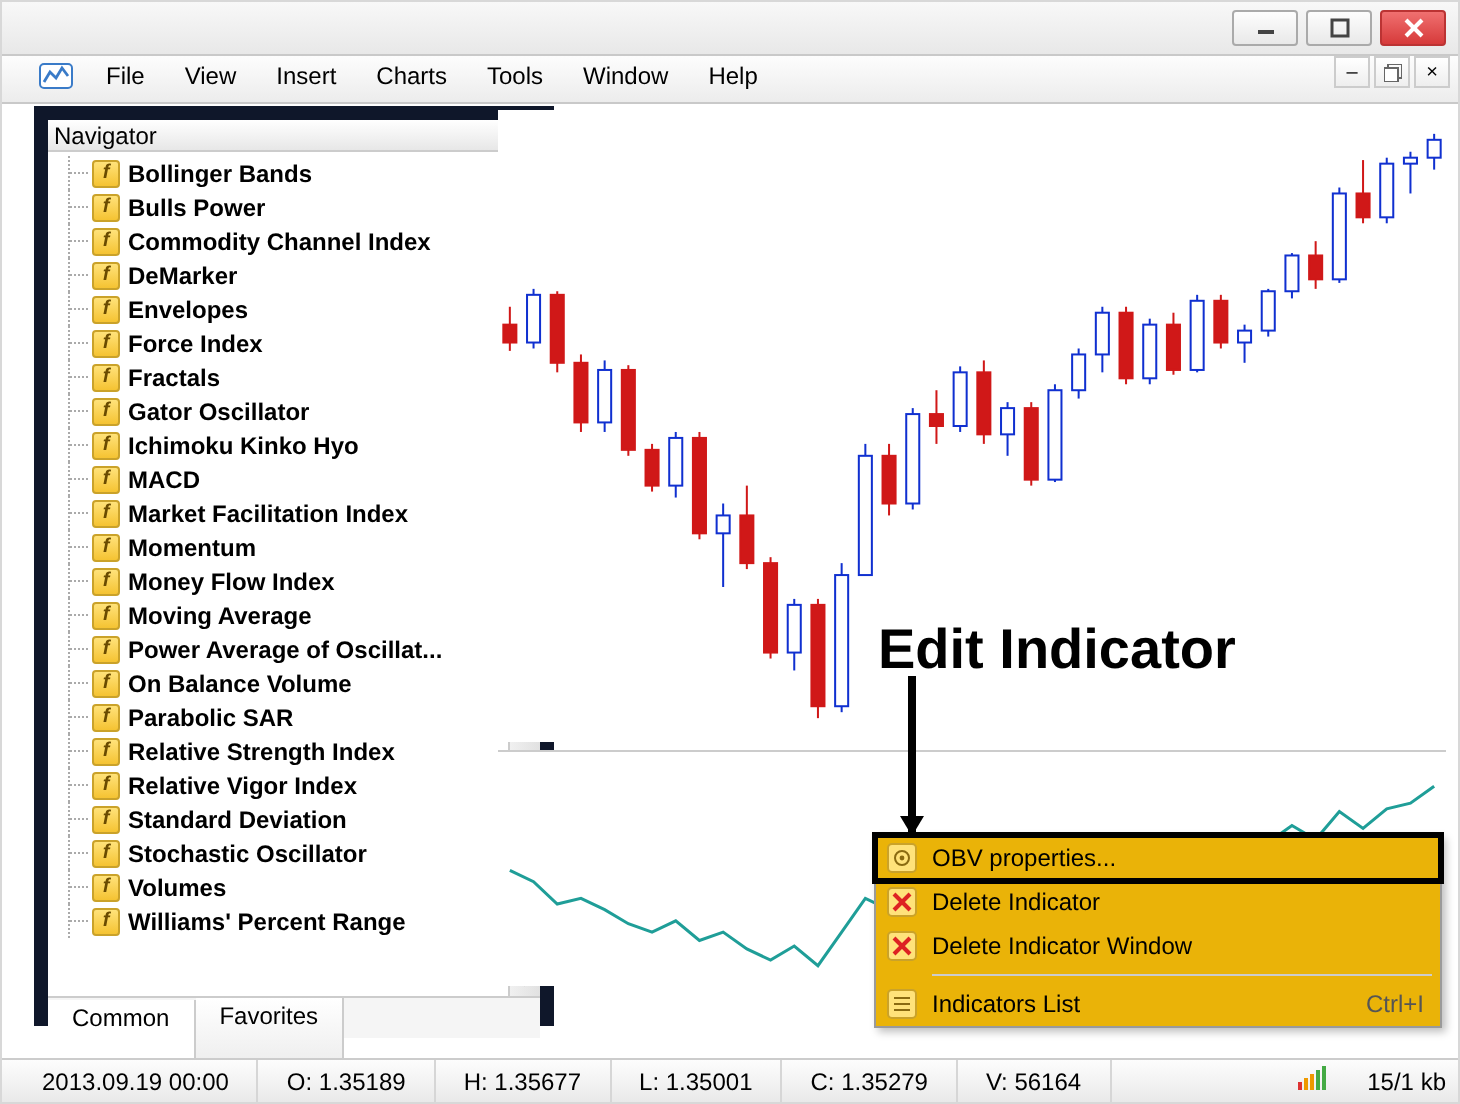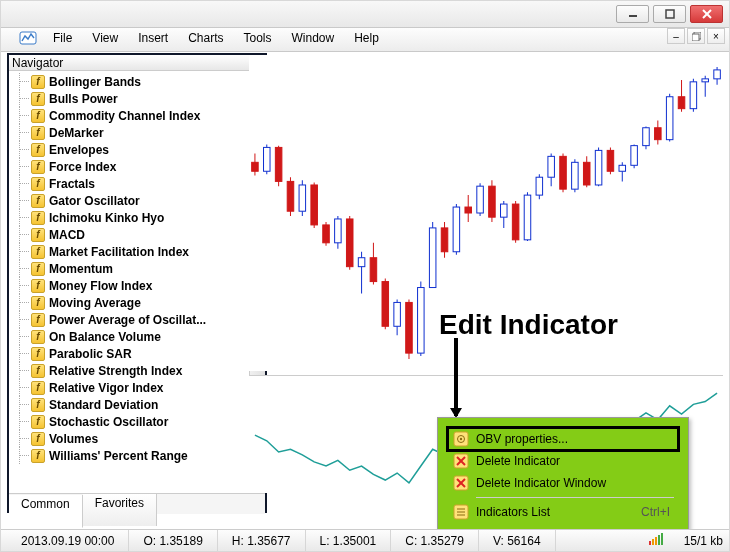--- a/index.html
+++ b/index.html
@@ -12,21 +12,21 @@
 .tb-btn svg { display:block; }
 
 
 .menubar { height: 24px; background: linear-gradient(#fdfdfd,#ececec); display: flex; align-items: flex-start; padding-left: 16px; border-bottom: 1px solid #c9c9c9; gap: 0; }
 .appicon { width: 22px; height: 20px; display: flex; align-items: center; justify-content: center; margin-right: 4px; }
 .menuitem { padding: 3px 10px; cursor: default; }
 .mdi-btns { margin-left: auto; display:flex; gap:2px; padding-right:4px;}
 .mdi-btn { width:18px; height:16px; display:flex; align-items:center; justify-content:center; border:1px solid #ccc; background:linear-gradient(#fff,#eee); font-size:10px;}
 
 
-.nav-panel { position:absolute; left:6px; top:52px; width:260px; height:460px; border:2px solid #0f172a; background:#fff; }
+.nav-panel { position:absolute; left:16px; top:52px; width:260px; height:460px; border:7px solid #0f172a; background:#fff; }
 .nav-header { height:16px; background:linear-gradient(#fff,#e7e7e7); border-bottom:1px solid #ccc; display:flex; align-items:center; padding:0 3px; font-size:11px; }
 .nav-header .close { margin-left:auto; font-weight:bold; cursor:default; }
 .nav-body { position:relative; height:422px; overflow:hidden; display:flex; }
 .nav-treebox { flex:1; overflow:hidden; position:relative; }
 .nav-tree { list-style:none; padding:2px 0 2px 0;font-weight:bold; }
 .nav-tree li { display:flex; align-items:center; height:17px; padding-left:22px; white-space:nowrap; position:relative; }
 .nav-tree li::before { content:""; position:absolute; left:10px; top:0; bottom:0; border-left:1px dotted #aaa; }
 .nav-tree li .dash { position:absolute; left:10px; top:8px; width:10px; border-top:1px dotted #aaa; }
 .f-icon { width:14px; height:14px; background:linear-gradient(#ffe27a,#f5c332); border:1px solid #caa22a; border-radius:2px; display:flex; align-items:center; justify-content:center; margin-right:4px; }
 .f-icon::after { content:"f"; font-style:italic; font-weight:bold; font-size:10px; color:#6a4b00; }
@@ -41,21 +41,21 @@
 
 .chart-area { position:absolute; left:248px; top:54px; right:6px; height:316px; background:#fff; }
 .ind-area  { position:absolute; left:248px; top:374px; right:6px; height:118px; background:#fff; border-top:1px solid #ccc; }
 
 
 .annot { position:absolute; left:438px; top:308px; font-size:28px; font-weight:bold; color:#000; }
 .annot-line { position:absolute; left:453px; top:337px; width:4px; height:78px; background:#000; }
 .annot-line::after { content:""; position:absolute; left:-4px; bottom:-2px; border-left:6px solid transparent; border-right:6px solid transparent; border-top:10px solid #000; }
 
 
-.ctx { position:absolute; left:436px; top:416px; width:252px; background:#84cc16; border:1px solid #9a9a9a; box-shadow:2px 2px 4px rgba(0,0,0,0.25); padding:10px; }
+.ctx { position:absolute; left:436px; top:416px; width:284px; background:#eab308; border:1px solid #9a9a9a; box-shadow:2px 2px 4px rgba(0,0,0,0.25); padding:0; }
 .ctx-item { display:flex; align-items:center; height:22px; padding:0 8px 0 4px; gap:6px; cursor:default; position:relative;}
 .ctx-item.sel { outline:3px solid #000; outline-offset:-1px; z-index:2;}
 .ctx-icon { width:18px; height:18px; display:flex; align-items:center; justify-content:center; }
 .ctx-sep { height:1px; margin:3px 4px 3px 28px; background:#ccc; }
 .ctx-short { margin-left:auto; color:#555; }
 
 
 .status { position:absolute; left:0; bottom:0; right:0; height:22px; background:linear-gradient(#fdfdfd,#e9e9e9); border-top:1px solid #ccc; display:flex; align-items:center; padding:0 6px; font-size:11px; gap:0; }
 .status-cell { padding:0 14px; border-right:1px solid #d6d6d6; height:100%; display:flex; align-items:center; }
 .status .conn { margin-left:auto; display:flex; align-items:center; gap:20px; padding-left:8px;}

